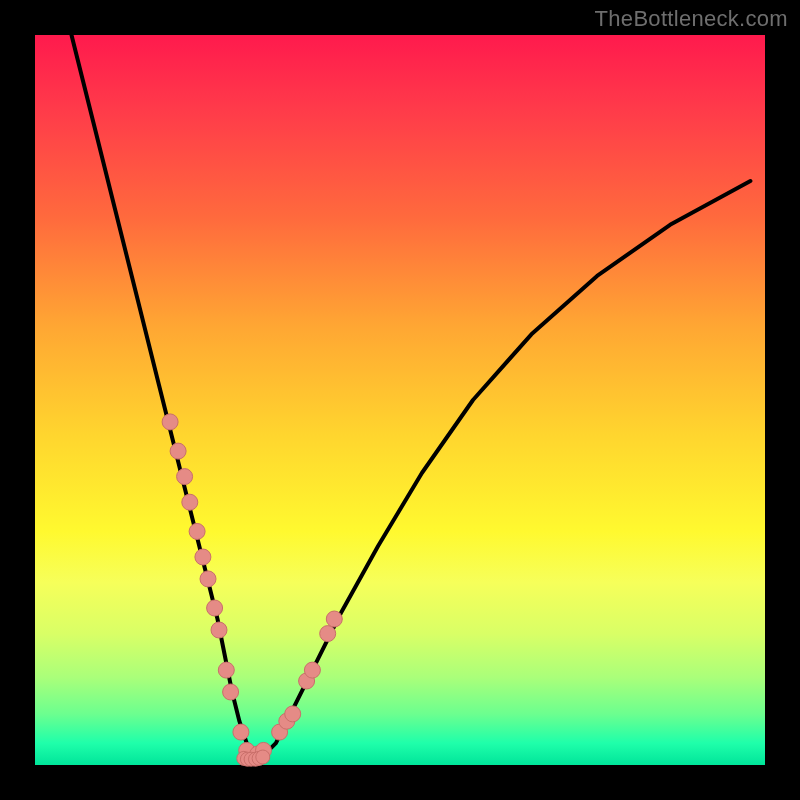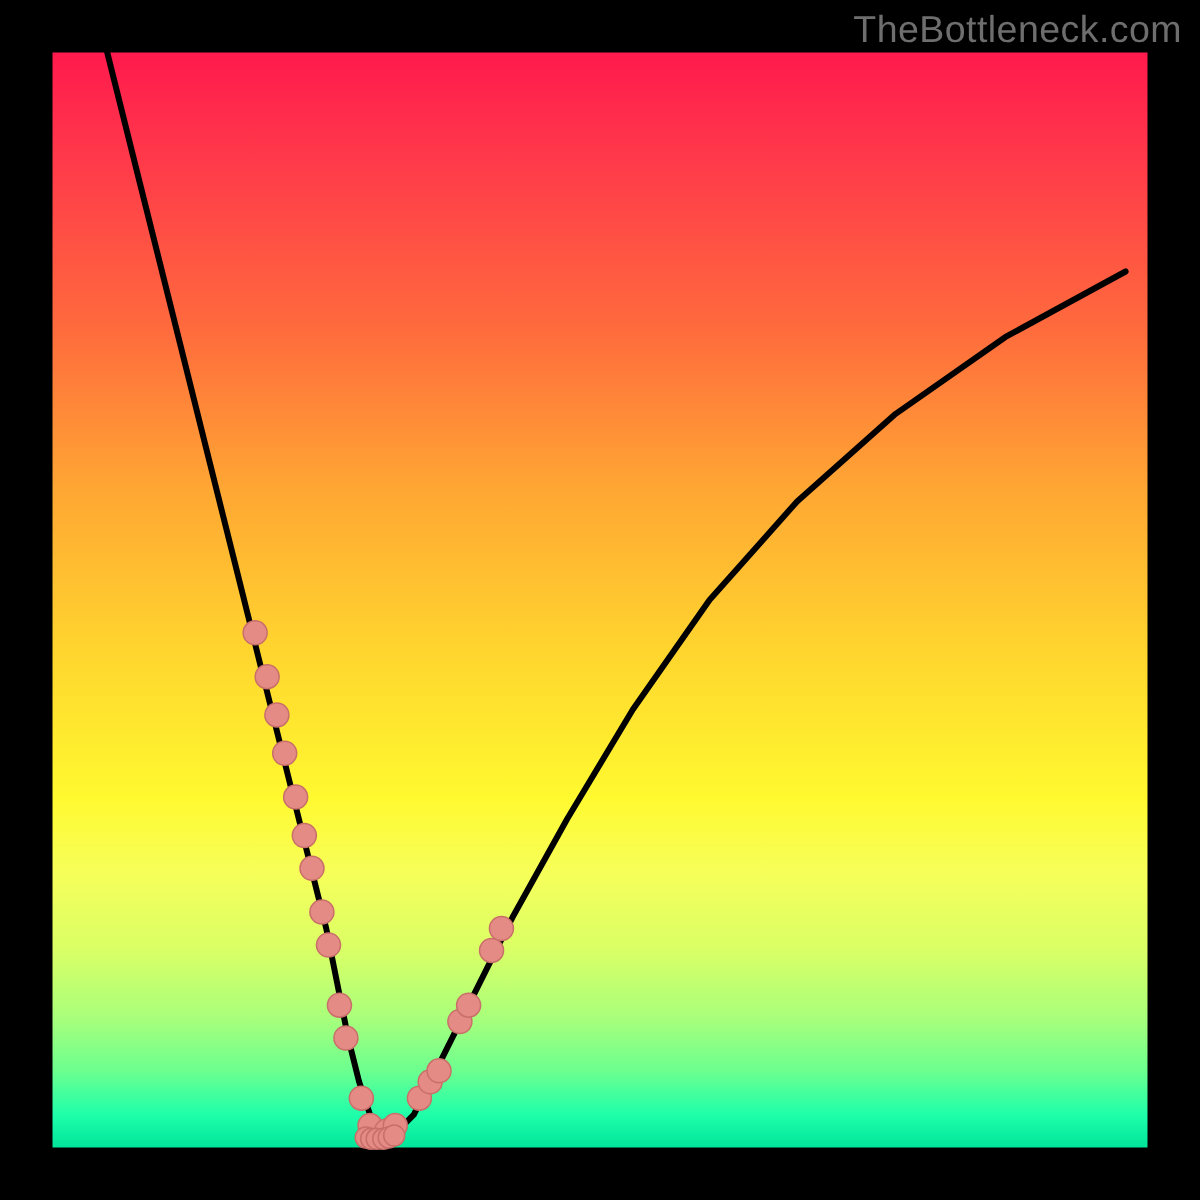--- a/index.html
+++ b/index.html
@@ -39,21 +39,21 @@
       #6cff8f 93%,
       #1fffaa 97%,
       #00e59a 100%
     );
   }
   .watermark {
     position: absolute;
     top: 6px;
     right: 12px;
     color: #6e6e6e;
-    font-size: 25px;
+    font-size: 22px;
     letter-spacing: 0.3px;
     user-select: none;
   }
   svg.curve {
     position: absolute;
     left: 0;
     top: 0;
     width: 730px;
     height: 730px;
     overflow: visible;

